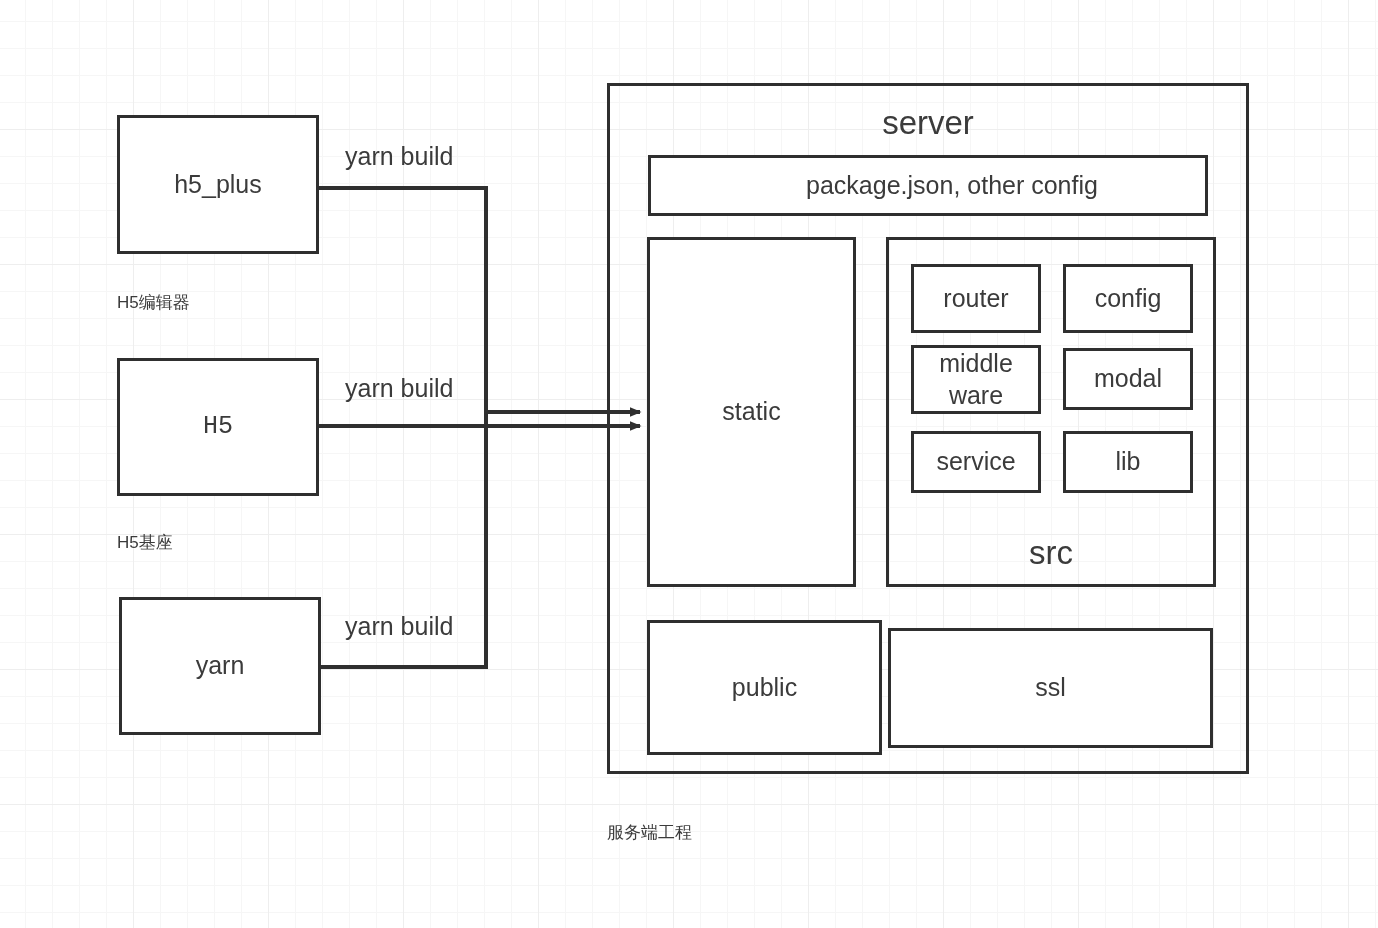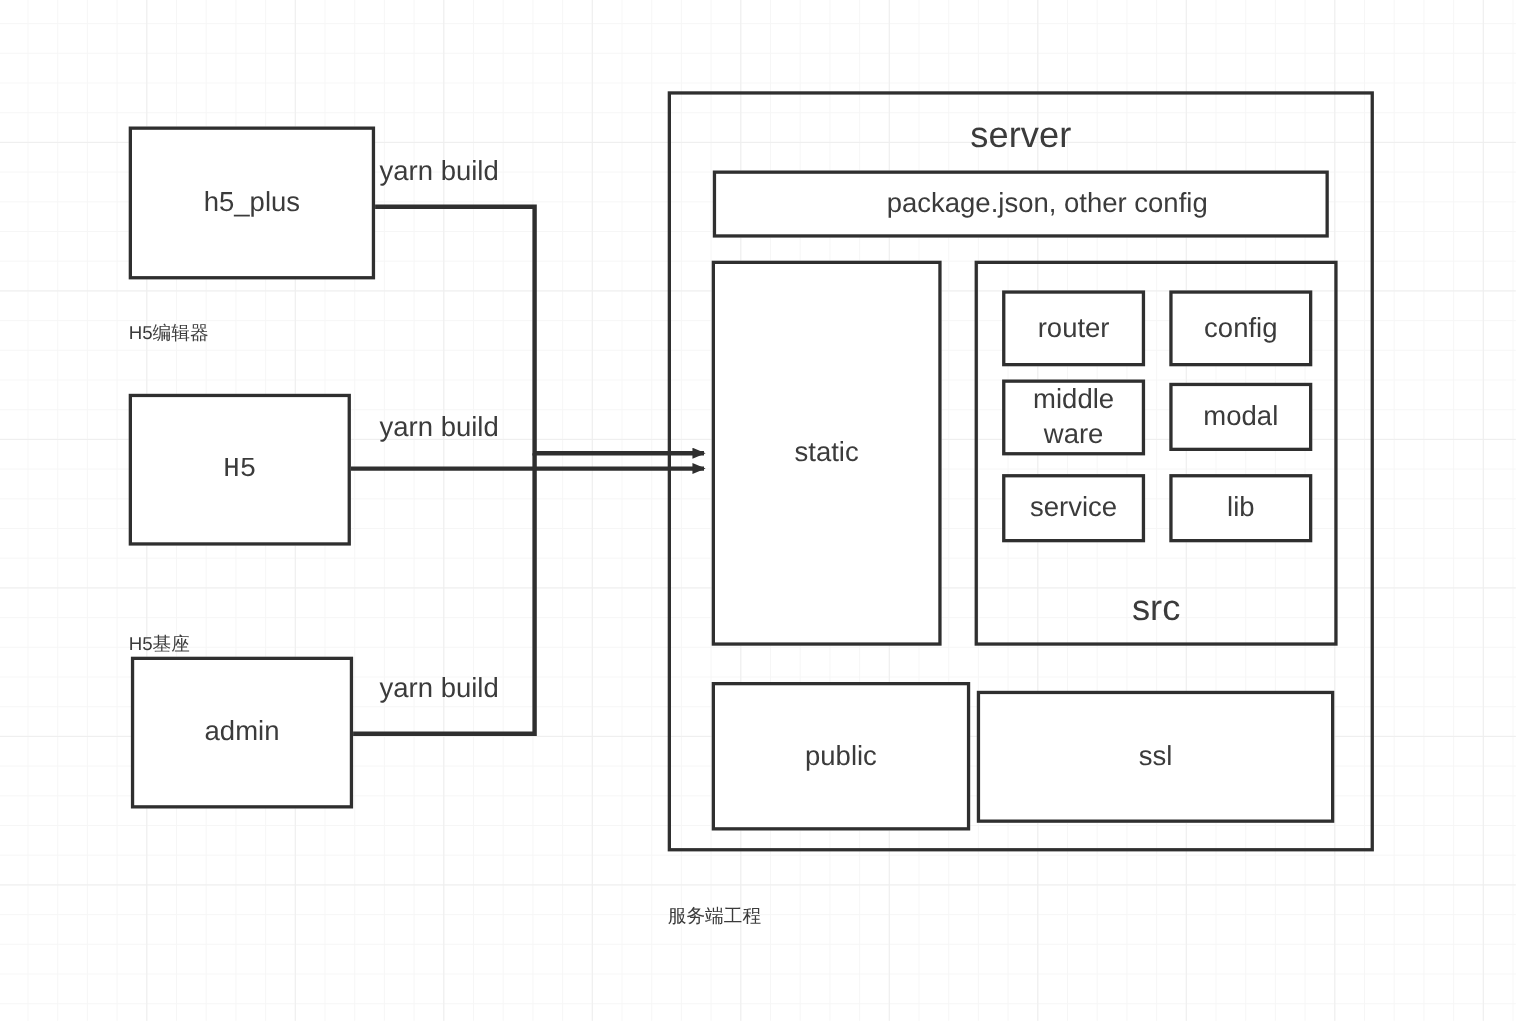--- a/index.html
+++ b/index.html
@@ -99,34 +99,34 @@
       </marker>
     </defs>
 
     <path d="M 318,188 L 486,188 L 486,412 L 640,412" fill="none" stroke="#2f2f2f" stroke-width="4" marker-end="url(#arrowhead)"></path>
 
     <path d="M 318,426 L 640,426" fill="none" stroke="#2f2f2f" stroke-width="4" marker-end="url(#arrowhead)"></path>
 
     <path d="M 320,667 L 486,667 L 486,412" fill="none" stroke="#2f2f2f" stroke-width="4"></path>
   </svg>
 
-  <div class="node" style="left:117px; top:115px; width:224px; height:139px;justify-content:center;">
+  <div class="node" style="left:117px; top:115px; width:202px; height:139px;justify-content:center;">
     <span>h5_plus</span>
   </div>
   <div class="caption" style="left:117px; top:292px; width:202px;">H5编辑器</div>
   <div class="edge-label" style="left:345px; top:142px;">yarn build</div>
 
   <div class="node" style="left:117px; top:358px; width:202px; height:138px;font-family:Liberation Mono, monospace;">
     <span>H5</span>
   </div>
-  <div class="caption" style="left:117px; top:532px; width:202px;margin-top:43px;">H5基座</div>
+  <div class="caption" style="left:117px; top:532px; width:202px;">H5基座</div>
   <div class="edge-label" style="left:345px; top:374px;">yarn build</div>
 
   <div class="node" style="left:119px; top:597px; width:202px; height:138px;">
-    <span>admin</span>
+    <span>yarn</span>
   </div>
   <div class="edge-label" style="left:345px; top:612px;">yarn build</div>
 
   <div class="container-node" style="left:607px; top:83px; width:642px; height:691px;"></div>
 
   <div class="inner-title" style="left:607px; top:104px; width:642px;">server</div>
 
   <div class="node" style="left:648px; top:155px; width:560px; height:61px;padding-left:48px;">
     <span>package.json, other config</span>
   </div>

